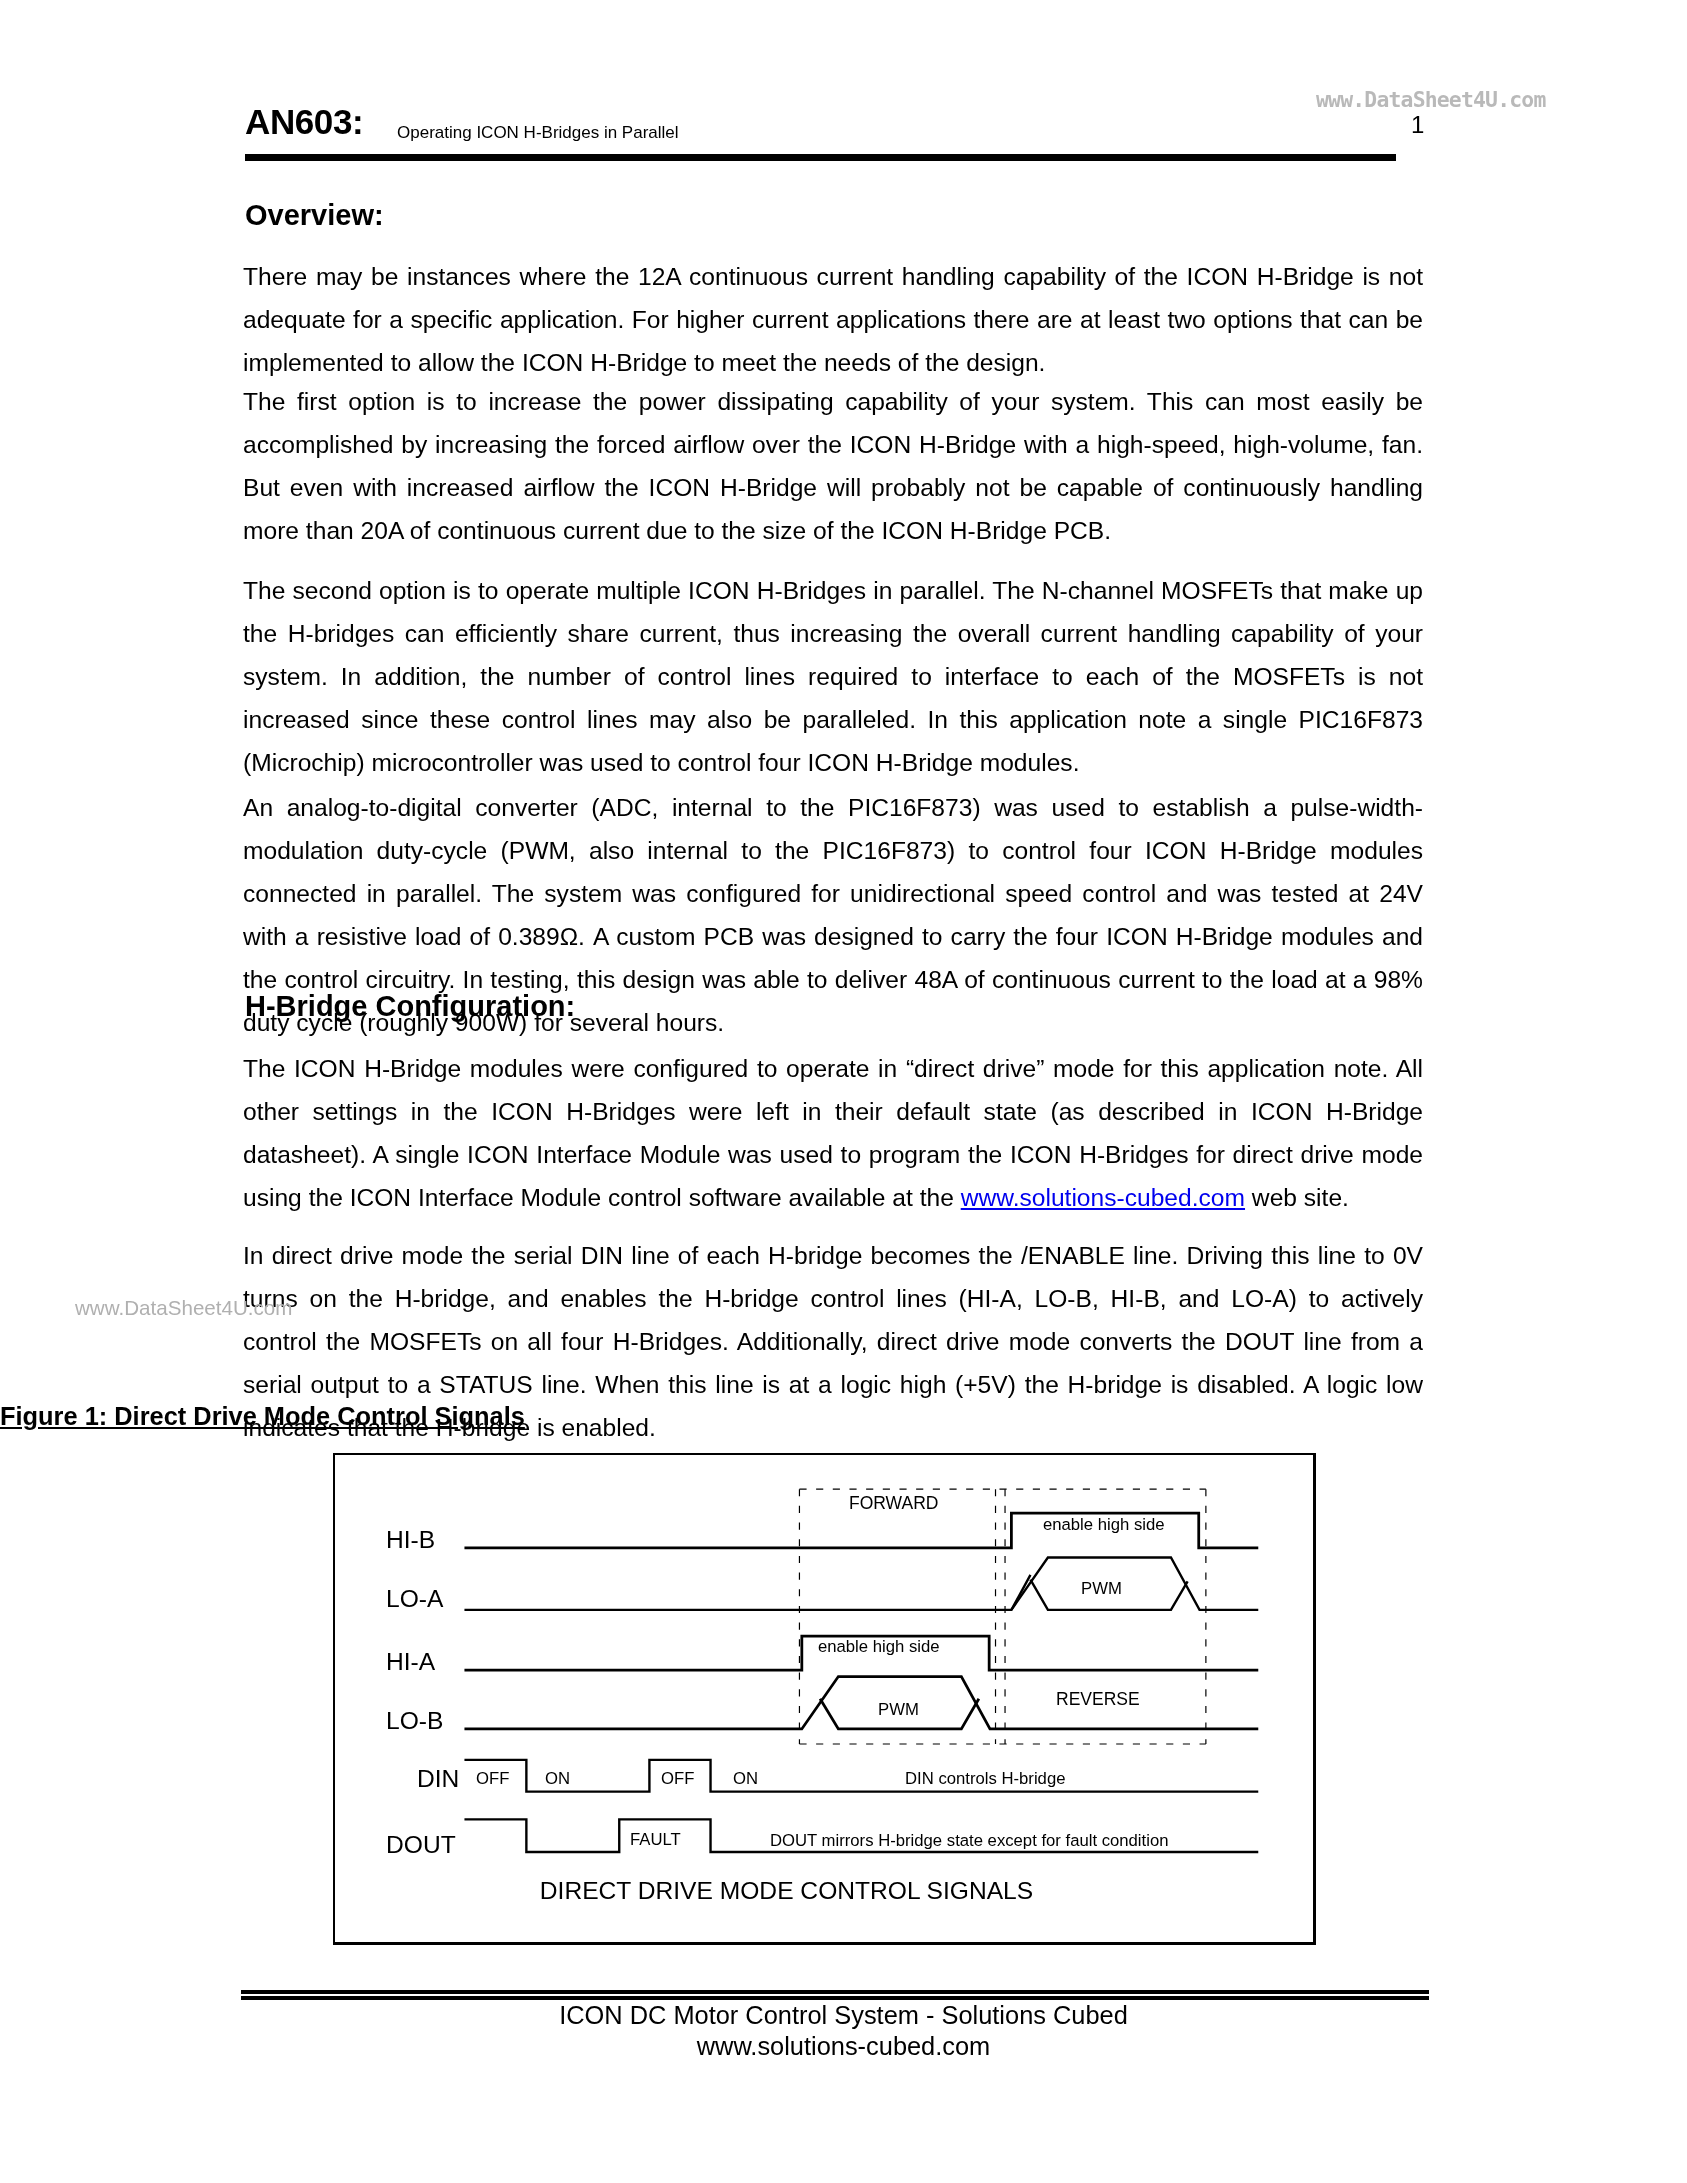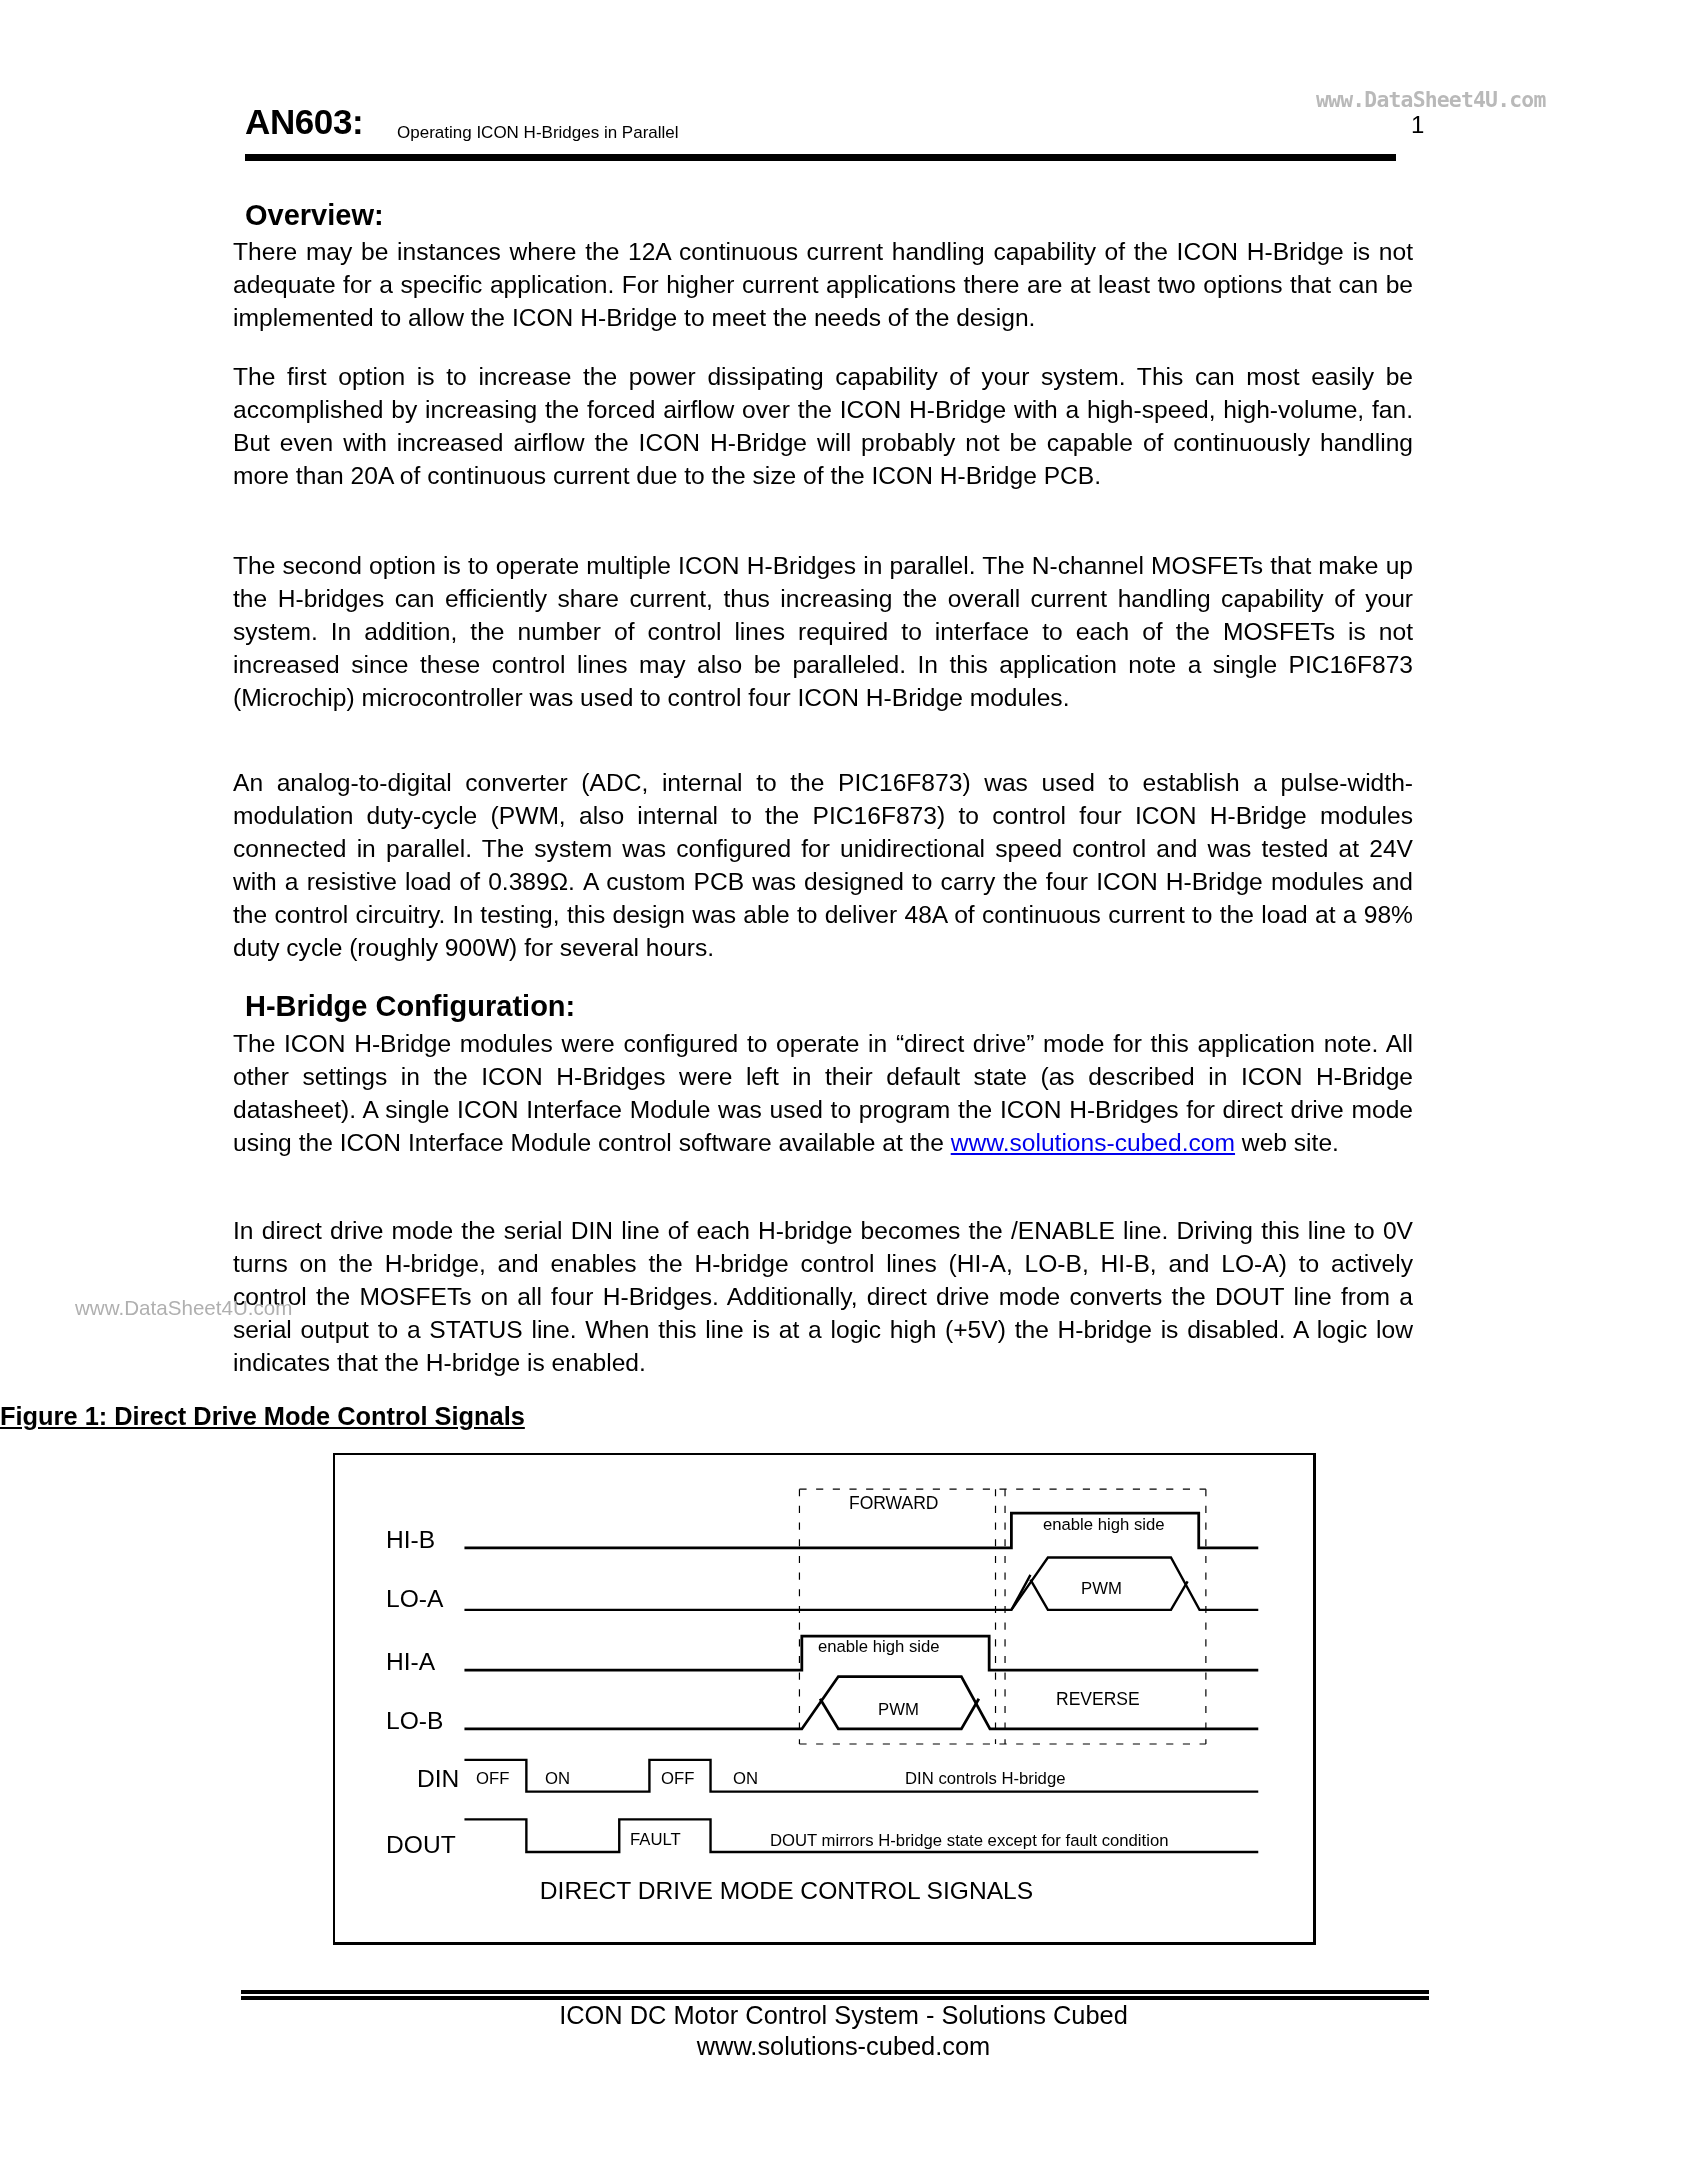--- a/index.html
+++ b/index.html
@@ -6,22 +6,22 @@
   body { width: 1687px; height: 2183px; position: relative; overflow: hidden;
          font-family: "Liberation Sans", sans-serif; color: #000; }
   .abs { position: absolute; }
   .hdr-code { left: 245px; top: 102px; font-size: 35px; font-weight: bold; letter-spacing: -0.4px; }
   .hdr-title { left: 397px; top: 110px; font-size: 17px; font-weight: normal; margin-top: 13px; }
   .hdr-rule { left: 245px; top: 154px; width: 1151px; height: 7.1px; background: #000; }
   .wm-top { left: 1316px; top: 87px; font-size: 21.4px; font-weight: bold; color: #b9b9b9;
             font-family: "DejaVu Sans Mono", monospace; letter-spacing: -0.8px; }
   .page-num { left: 1411px; top: 111px; font-size: 24px; color: #000; }
   .heading { left: 245px; font-size: 29px; font-weight: bold; }
-  .para { left: 233px; width: 1180px; font-size: 24.6px; line-height: 33px;
-          text-align: justify; text-align-last: left; }
+  .para { left: 243px; width: 1180px; font-size: 24.6px; line-height: 43px;
+          text-align: justify; text-align-last: left; margin-top: 20px; }
   .link { color: #0000ee; text-decoration: underline; }
   .wm-left { left: 75px; top: 1296px; font-size: 20.6px; color: #b0b0b0; }
   .fig-caption { left: 0; width: 1445px; top: 1402px; text-align: left; font-size: 25.4px; font-weight: bold; text-decoration: underline; }
   .fig-box { left: 333px; top: 1453px; width: 978px; height: 487px; border: 2.4px solid #000;
              border-bottom-width: 3.2px; border-right-width: 3.2px; }
   svg.fig { position: absolute; left: 0; top: 0; }
   .footer-rule1 { left: 241px; top: 1990px; width: 1188px; height: 4px; background: #000; }
   .footer-rule2 { left: 241px; top: 1996px; width: 1188px; height: 4px; background: #000; }
   .footer-line { left: 0; width: 1687px; text-align: center; font-size: 25.4px; }
 </style>

